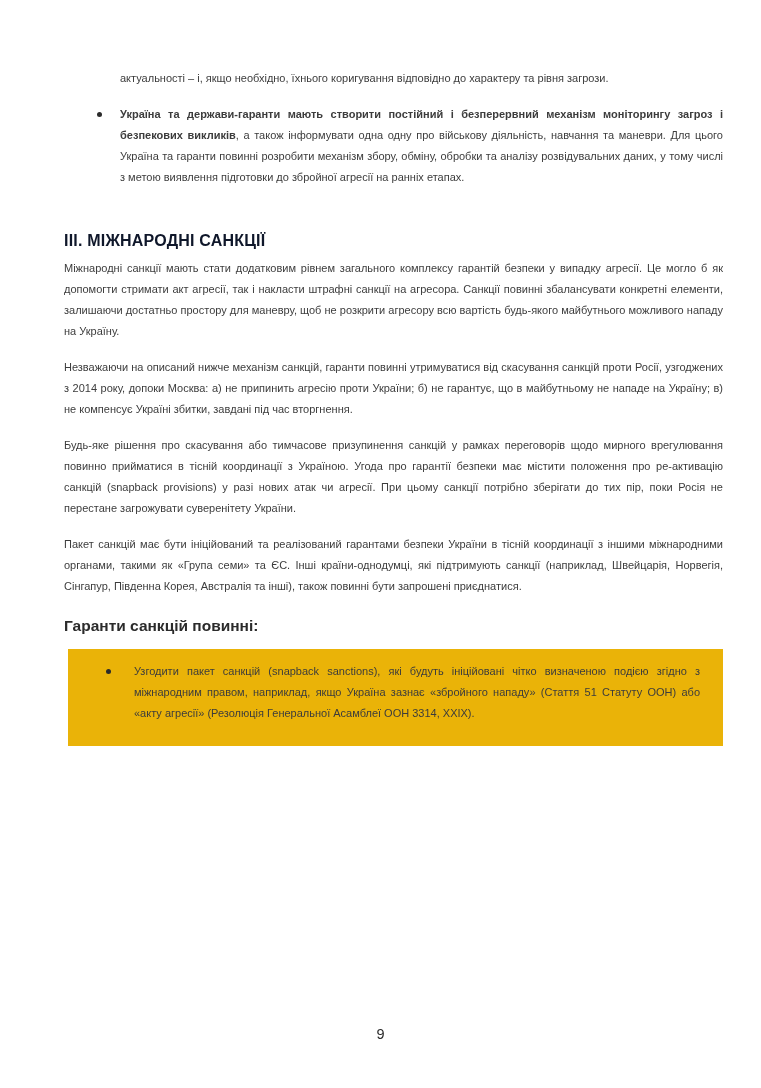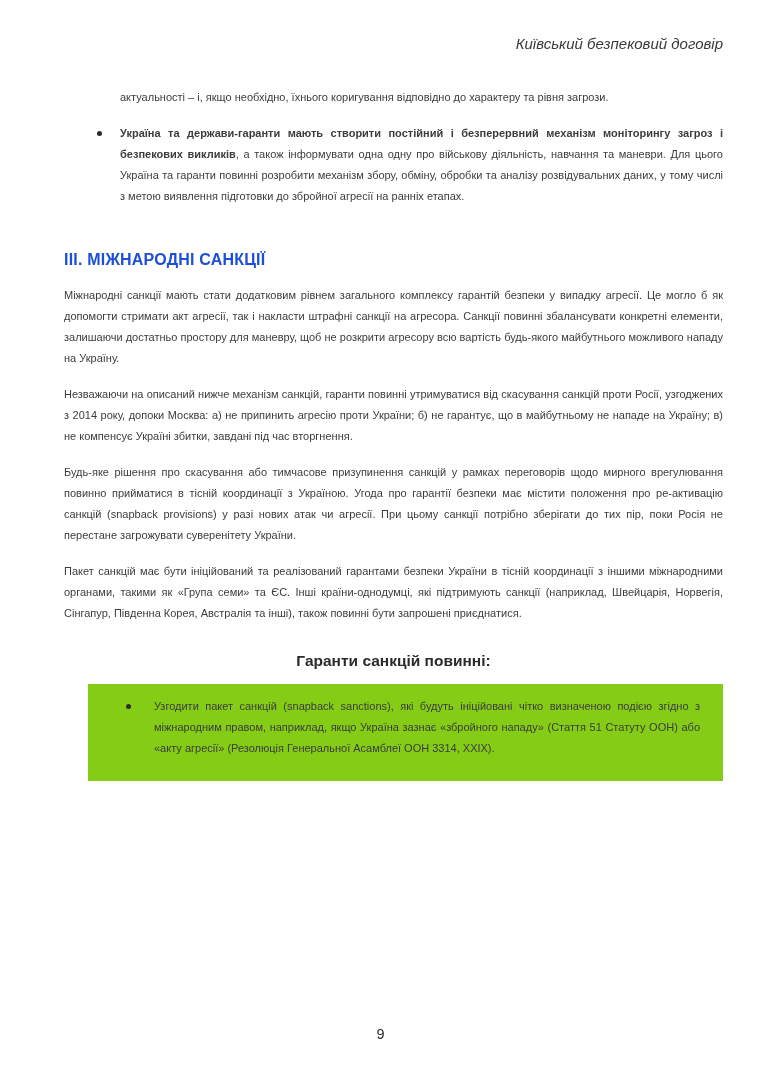--- a/index.html
+++ b/index.html
@@ -43,37 +43,36 @@
     top: 8px;
     width: 5px;
     height: 5px;
     border-radius: 50%;
     background: #2b2b2b;
   }
   .bold { font-weight: bold; }
   .italic { }
   .section-heading {
     margin-top: 44px;
-    margin-bottom: 16px;
+    margin-bottom: 8px;
     font-size: 16px;
     font-weight: bold;
-    color: #1d4ed8;
+    color: #0f172a;
     letter-spacing: 0.2px;
   }
   .guarantors-label {
-    margin-top: 28px;
+    margin-top: 20px;
     margin-bottom: 14px;
     font-size: 15.5px;
     font-weight: bold;
     color: #2b2b2b;
-    text-align: center;
   }
   .sanctions-box {
-    margin-left: 24px;
-    background: #84cc16;
+    margin-left: 4px;
+    background: #eab308;
     padding: 12px 23px 22px 66px;
     box-sizing: border-box;
   }
   .sanctions-box .bullet-item { margin-top: 0; }
   .sanctions-box .bullet-item + .bullet-item { margin-top: 18px; }
   .sanctions-box .dot { left: -28px; }
   .sanctions-box p.para { margin: 0; }
   .page-footer {
     position: absolute;
     left: 0;
@@ -84,21 +83,20 @@
     color: #2b2b2b;
   }
 </style>
 </head>
 <body>
 
 <div class="page">
   <div class="content">
 
     <div class="doc-header">
-      <div>Київський безпековий договір</div>
     </div>
 
     <div class="intro-block">
       <p class="para">актуальності – і, якщо необхідно, їхнього коригування відповідно до характеру та рівня загрози.</p>
 
       <div class="bullet-item">
         <span class="dot"></span>
         <p class="para"><span class="bold">Україна та держави-гаранти мають створити постійний і безперервний механізм моніторингу загроз і безпекових викликів</span><span>, а також інформувати одна одну про військову діяльність, навчання та маневри. Для цього Україна та гаранти повинні розробити механізм збору, обміну, обробки та аналізу розвідувальних даних, у тому числі з метою виявлення підготовки до збройної агресії на ранніх етапах.</span></p>
       </div>
     </div>

